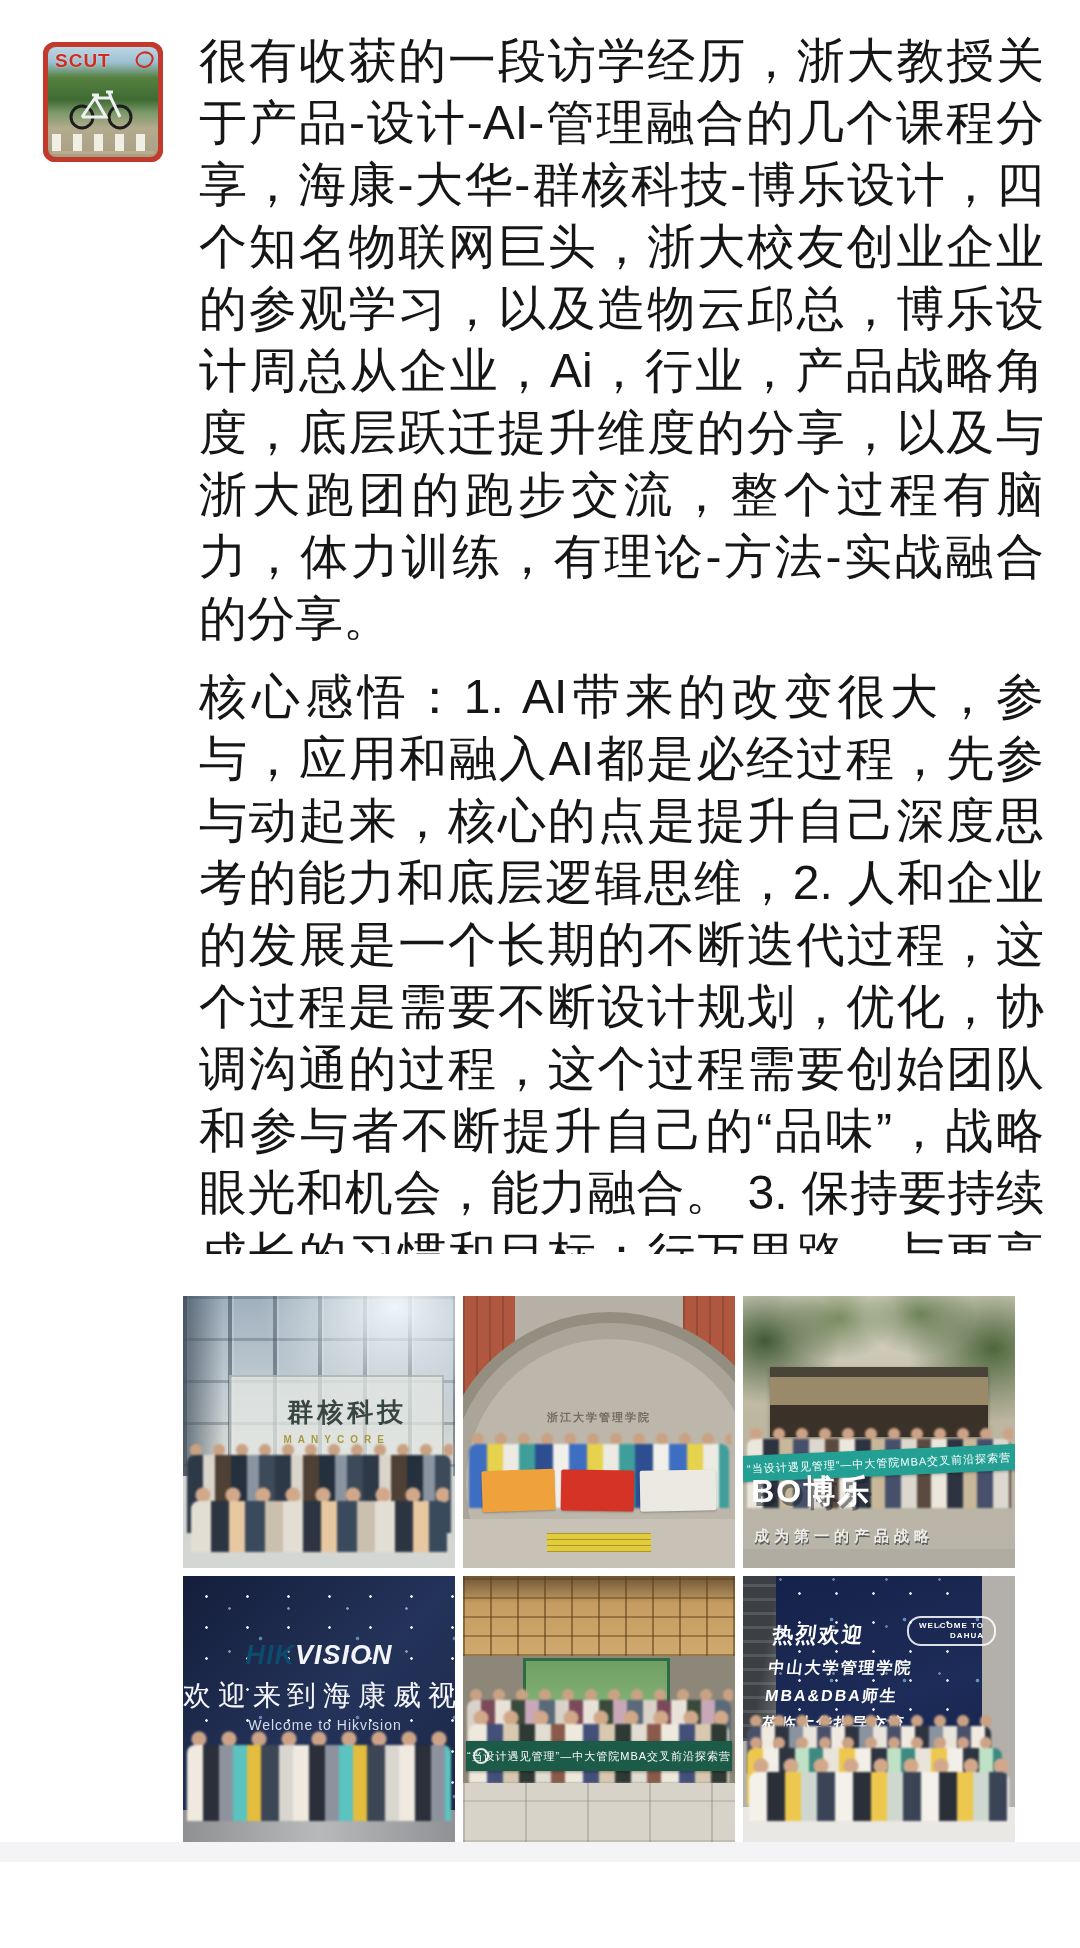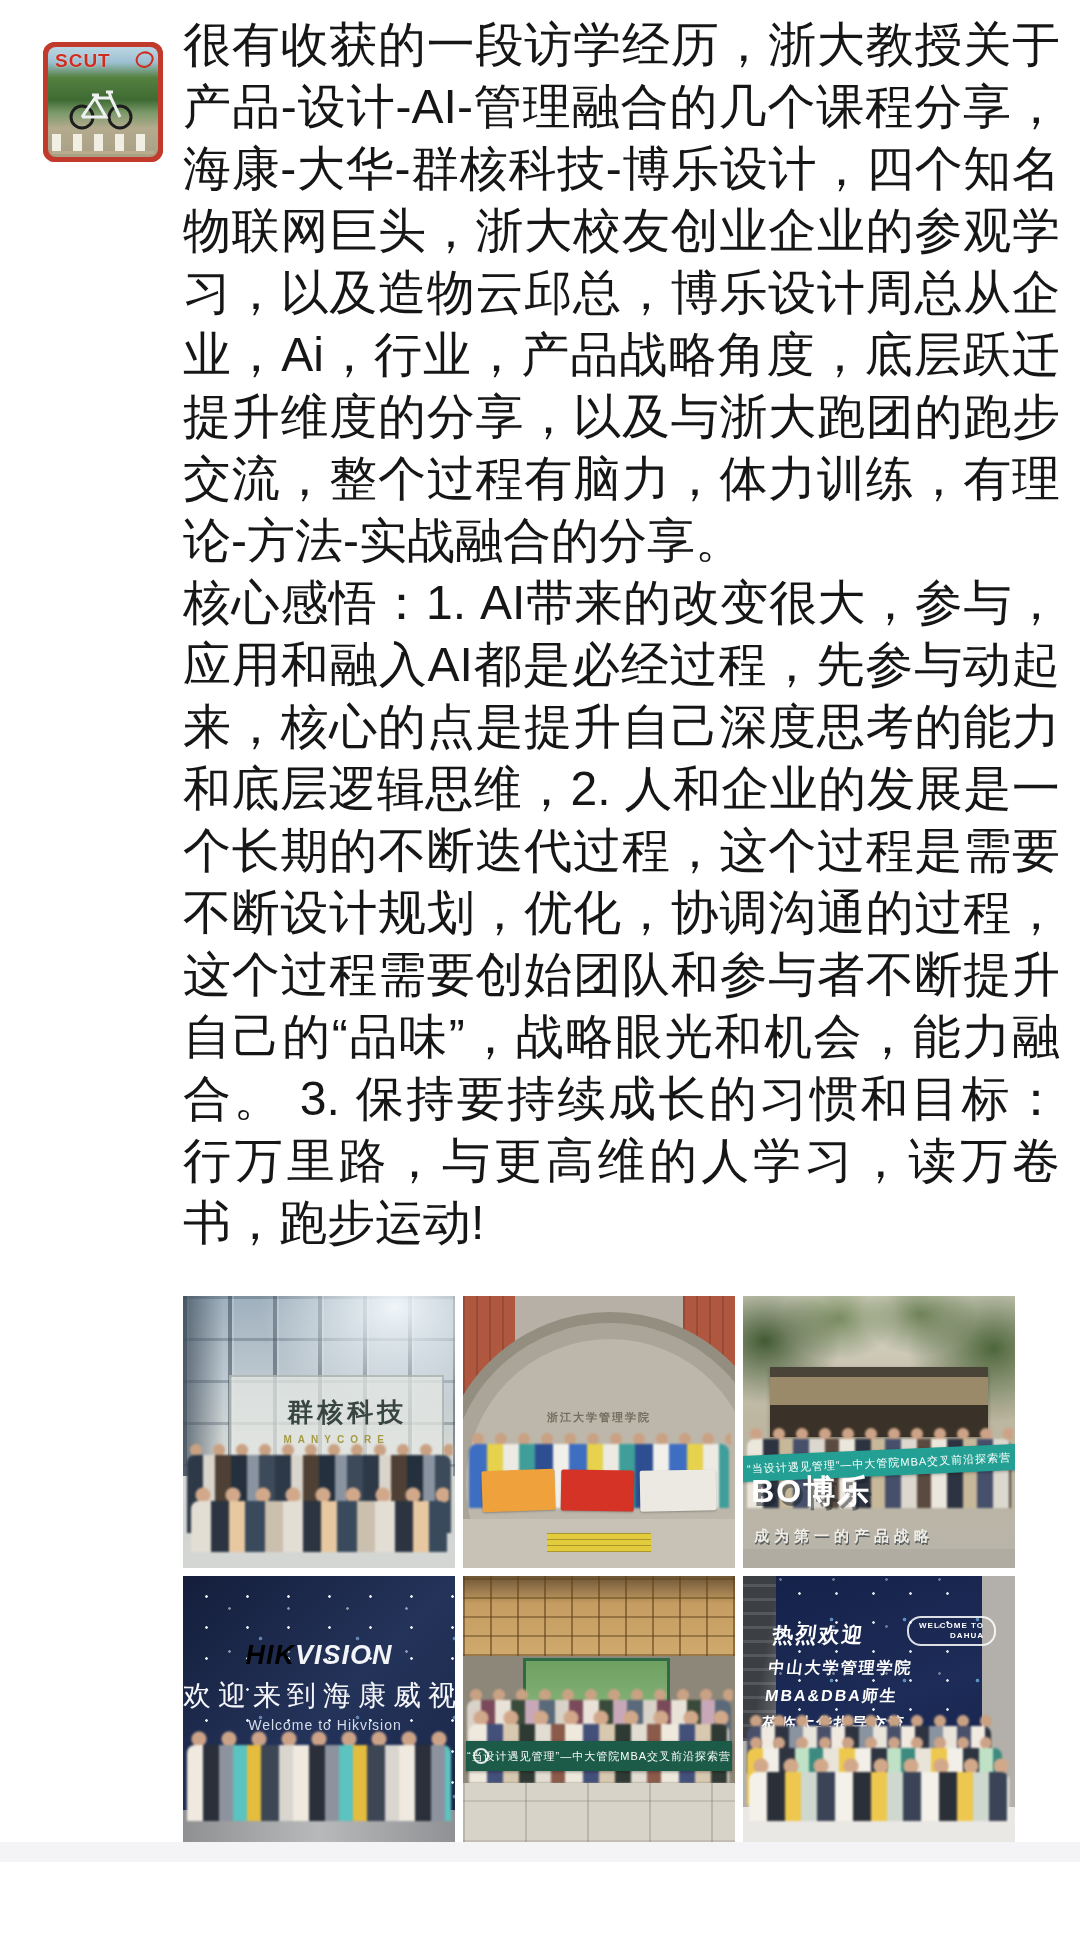--- a/index.html
+++ b/index.html
@@ -37,21 +37,21 @@
   
   .content{margin-left:183px;width:877px;}
   .author{
     padding-top:28px;height:58px;overflow:hidden;
     font-size:46px;line-height:58px;font-weight:700;color:#576b95;
   }
   .text{
     margin-top:14px;height:1240px;overflow:hidden;
     font-size:48px;line-height:62px;color:#161616;text-align:justify;text-justify:inter-ideograph;
   }
-  .text p{margin:0;padding:0;}
+  .text p{margin:16px;padding:0;}
   
   .grid{
     margin-top:42px;width:832px;display:grid;
     grid-template-columns:272px 272px 272px;grid-template-rows:272px 266px;gap:8px;
   }
   .photo{position:relative;overflow:hidden;background:#cfcfcf;}
   .floor{position:absolute;left:0;right:0;bottom:0;}
   
   .crowd{position:absolute;filter:blur(1.2px);}
   .crowd::before{
@@ -157,21 +157,21 @@
     background:
       radial-gradient(circle,rgba(255,255,255,.9) 1px,rgba(0,0,0,0) 1.6px),
       radial-gradient(circle,rgba(255,255,255,.5) 1px,rgba(0,0,0,0) 1.6px),
       radial-gradient(circle,rgba(150,200,255,.55) 1.5px,rgba(0,0,0,0) 2.2px),
       linear-gradient(135deg,#141e3b 0%,#24335a 55%,#1a2748 100%);
     background-size:41px 31px,59px 43px,97px 79px,100% 100%;
     background-position:3px 5px,17px 11px,29px 23px,0 0;
   }
   .p4-logo{position:absolute;left:0;right:0;top:24%;text-align:center;
     font-size:27px;font-weight:900;font-style:italic;letter-spacing:1px;white-space:nowrap;}
-  .p4-logo .red{color:#000000;} .p4-logo .white{color:#f2f4f8;}
+  .p4-logo .red{color:#0c4a6e;} .p4-logo .white{color:#f2f4f8;}
   .p4-cn{position:absolute;left:0;right:0;top:38%;text-align:center;
     font-size:28px;color:#f4f6fa;letter-spacing:7px;font-weight:400;white-space:nowrap;}
   .p4-en{position:absolute;left:12px;right:0;top:53%;text-align:center;
     font-size:14px;color:#d4dcea;letter-spacing:1px;}
   .p4-crowd{left:2px;right:2px;top:58%;height:34%;--skin:#cda387;
     --bodies:repeating-linear-gradient(90deg,#efe9df 0 16px,#2a2f3a 16px 32px,#8d939e 32px 46px,#5bc3c0 46px 60px,#e4bd3f 60px 74px,#3c4654 74px 92px,#d9d5cf 92px 106px);}
   .p4-floor{height:12%;background:linear-gradient(90deg,#8f9092 0%,#b8b9ba 50%,#909194 100%);}
   
   .p5-base{background:#8d8779;}
   .p5-ceiling{

